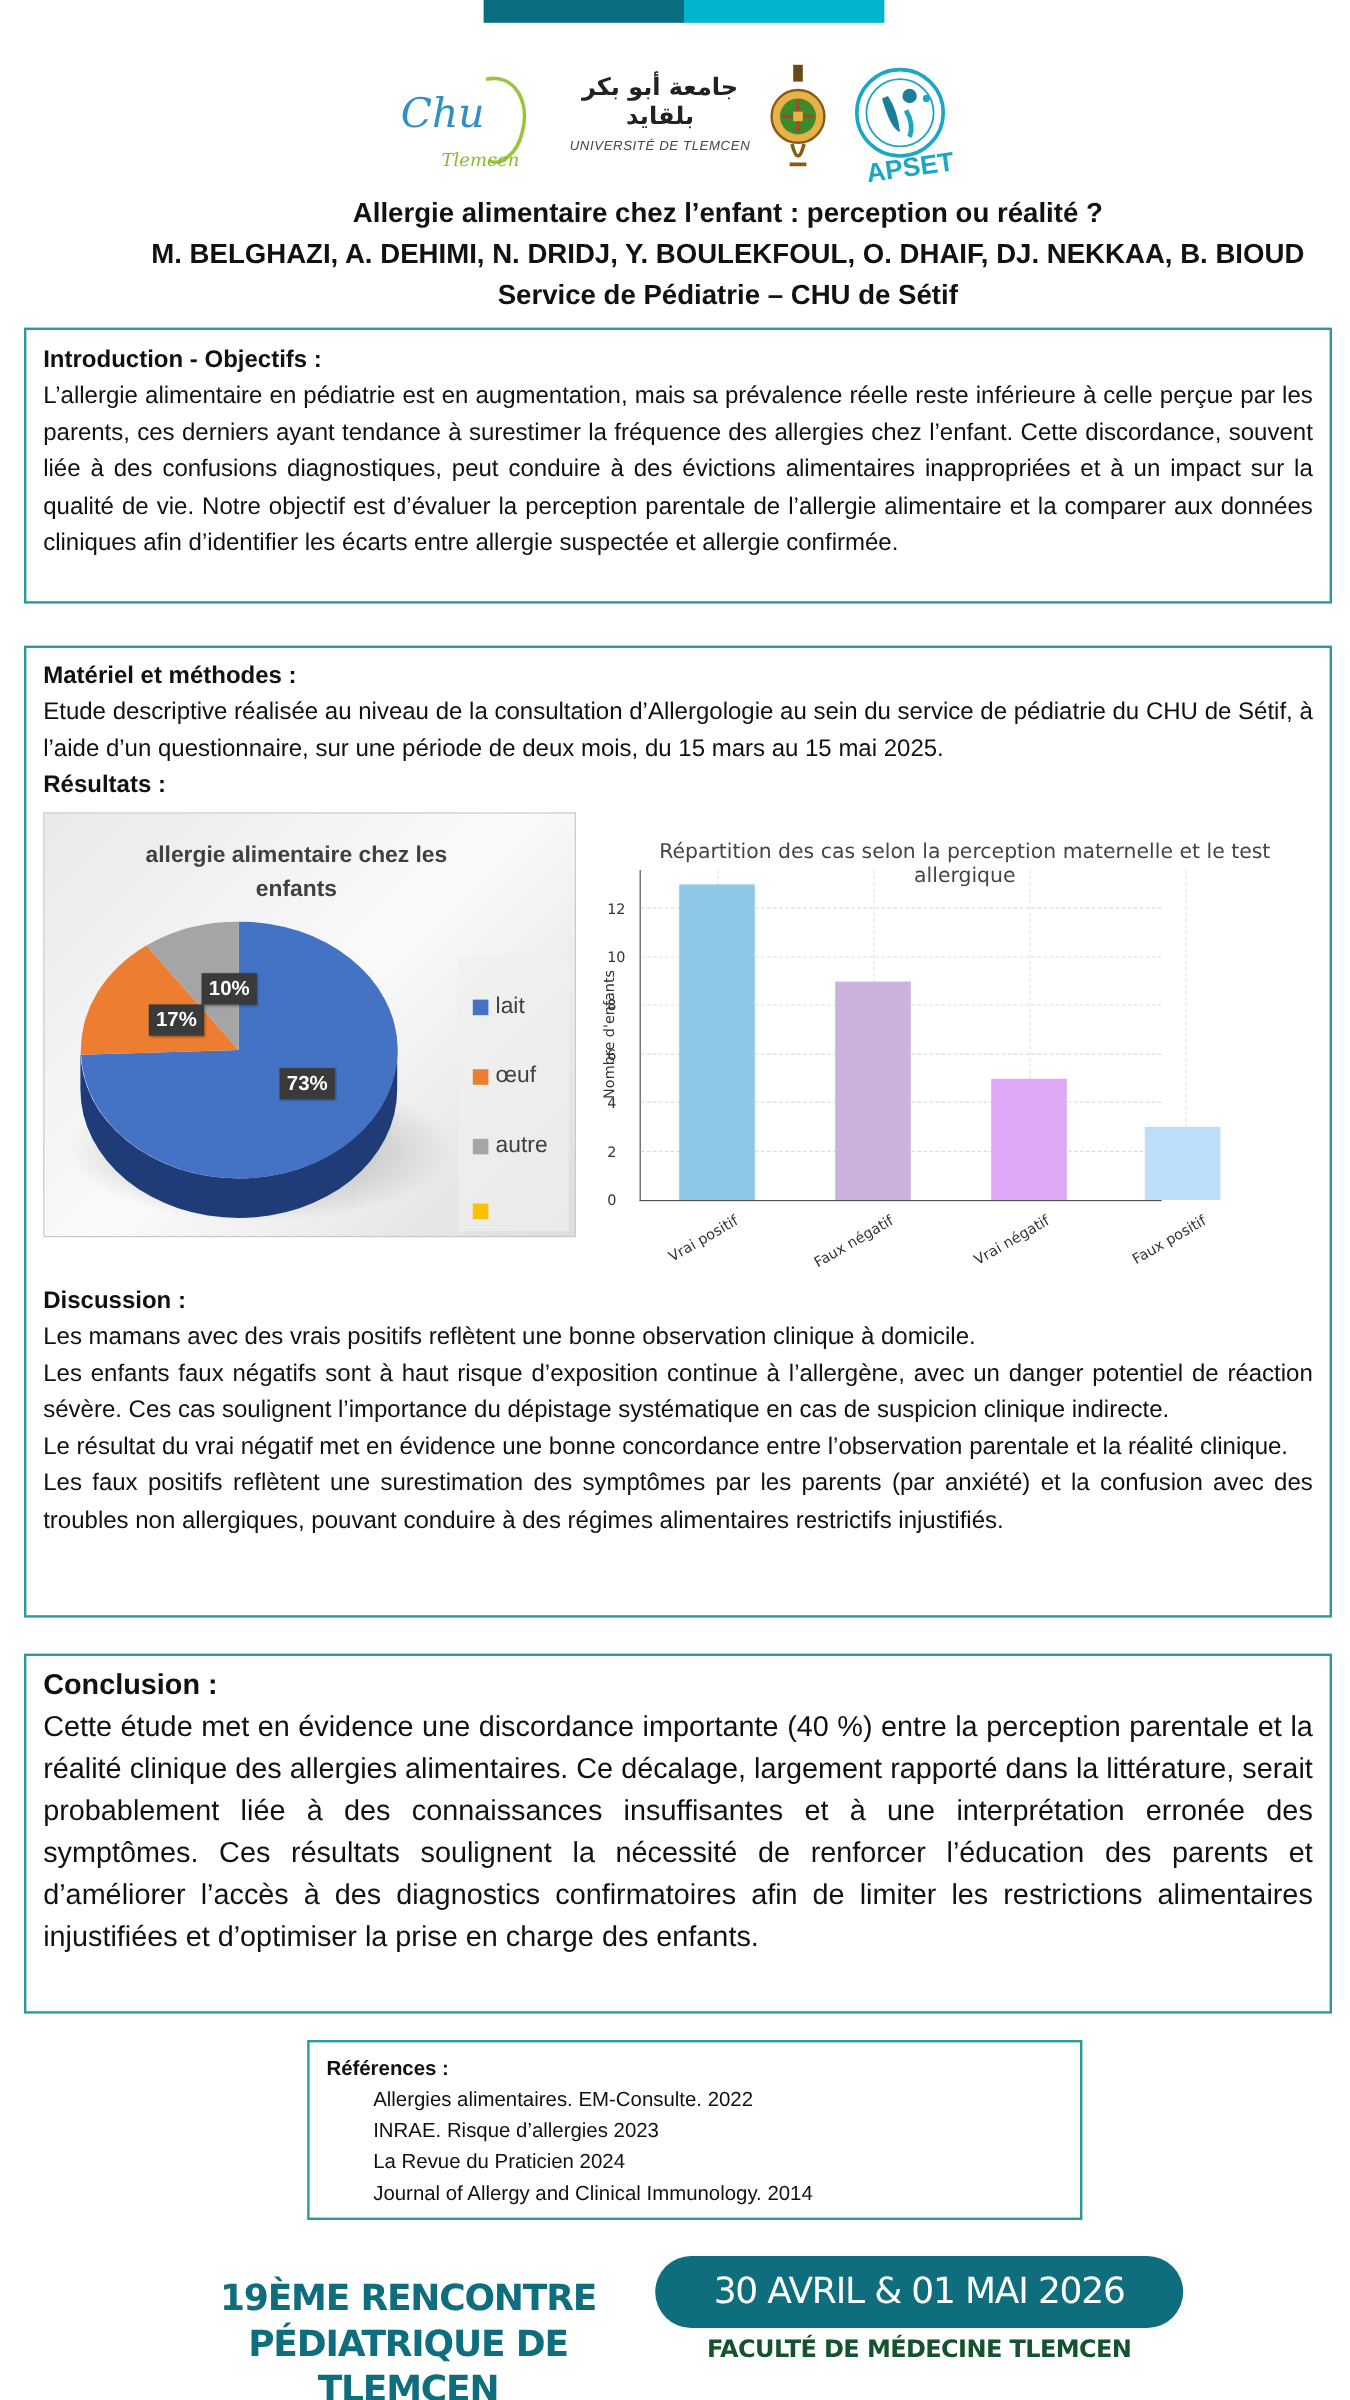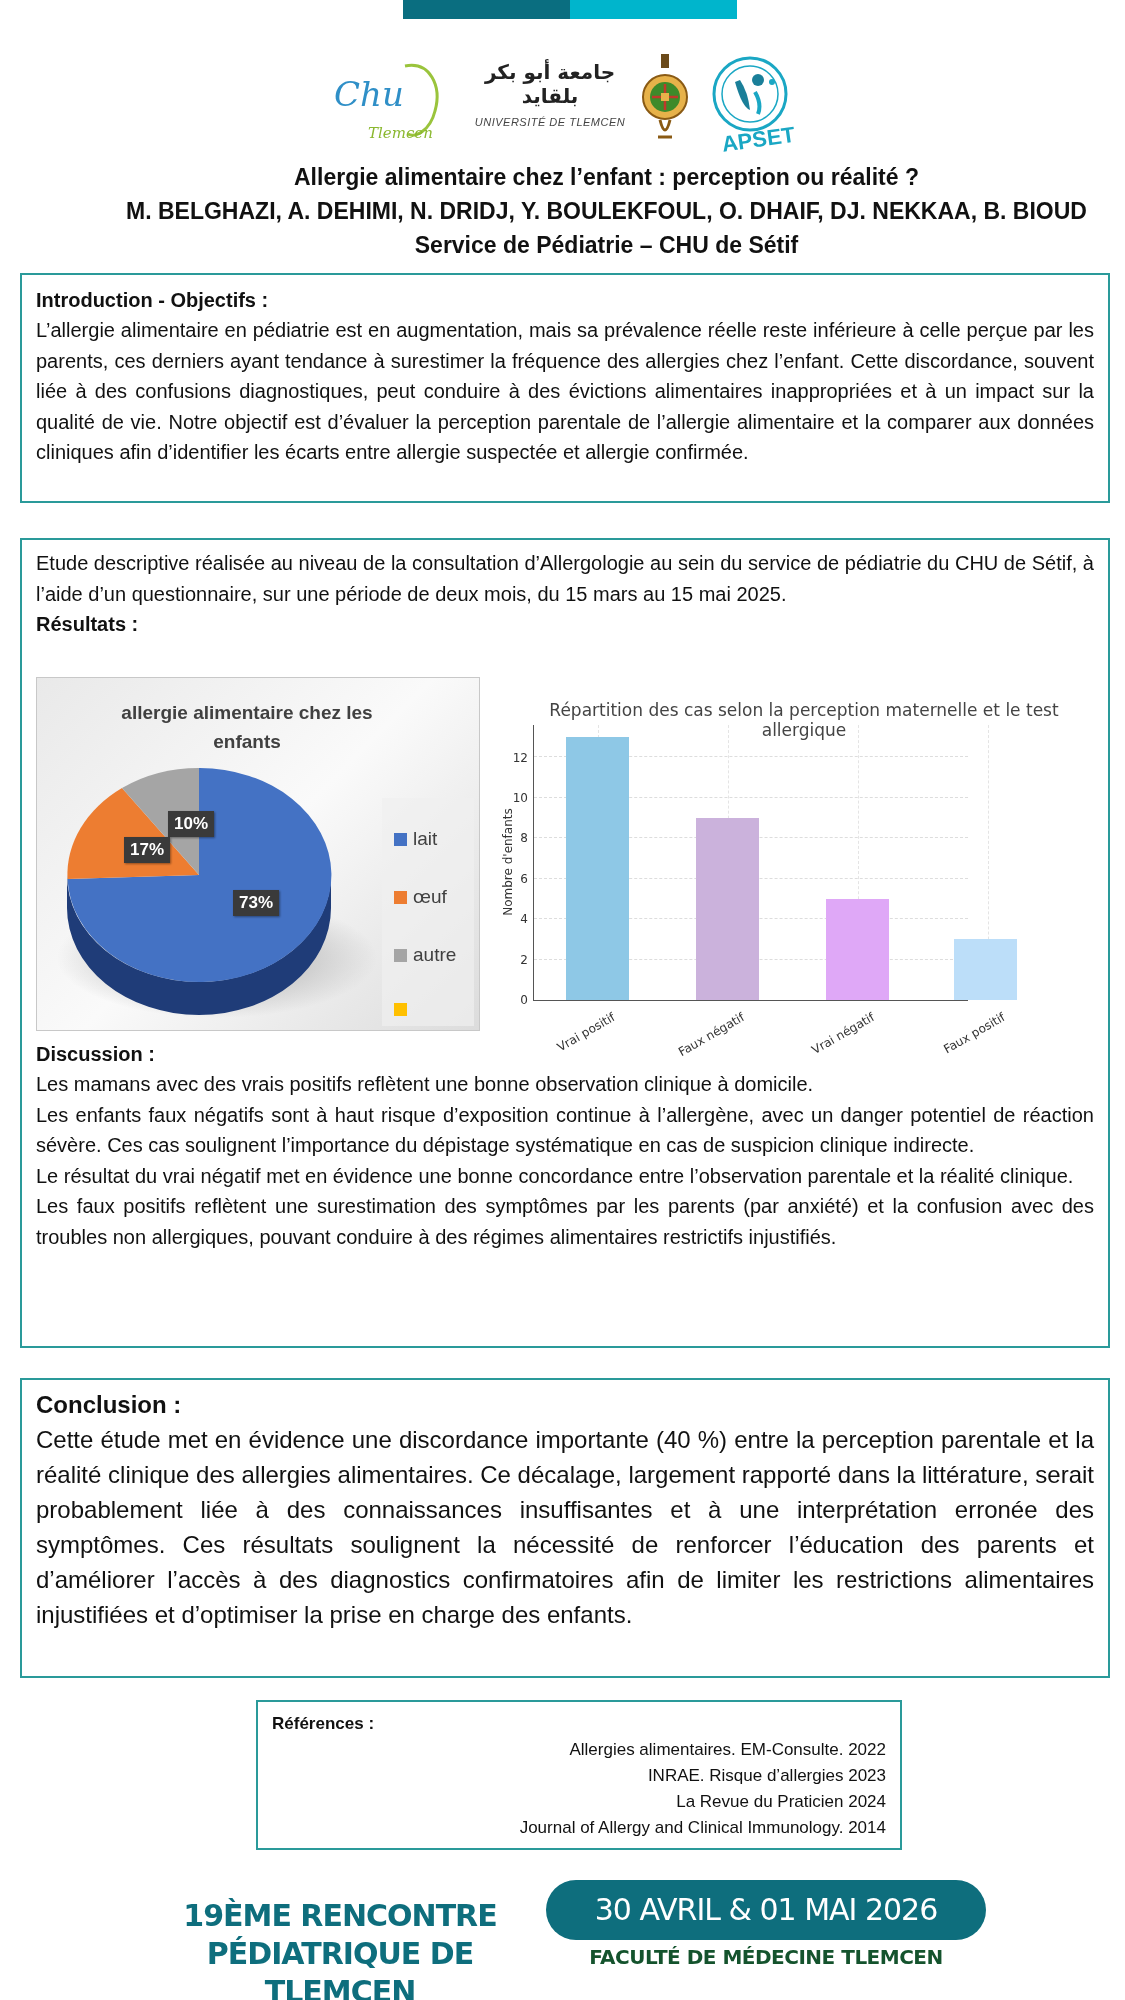--- a/index.html
+++ b/index.html
@@ -26,21 +26,21 @@
   .box .p { font-size:20px; line-height:30.5px; text-align:justify; }
 
   #intro { top:273px; left:20px; width:1090px; height:230px; padding:10px 14px; }
   #methods { top:538px; left:20px; width:1090px; height:810px; padding:8px 14px; }
   #concl { top:1378px; left:20px; width:1090px; height:300px; padding:8px 14px; }
   #concl .h { font-size:24px; line-height:34px; }
   #concl .p { font-size:24px; line-height:35px; }
 
   #refs { top:1700px; left:256px; width:646px; height:150px; padding:8px 14px; }
   #refs .h { font-size:17px; line-height:27px; }
-  #refs .p { font-size:17px; line-height:26px; text-align:right;margin-left:39px; }
+  #refs .p { font-size:17px; line-height:26px; text-align:left;margin-left:39px; }
 
   .pie-panel { position:absolute; top:677px; left:36px; width:442px; height:352px;
                background:linear-gradient(135deg,#e9e9e9 0%,#fafafa 50%,#dcdcdc 100%);
                border:1px solid #c8c8c8; }
   .pie-title { position:absolute; top:20px; left:60px; width:300px; text-align:center;
                font-size:19px; font-weight:bold; color:#404040; line-height:29px; }
   .legend { position:absolute; left:345px; top:120px; width:92px; height:228px; background:rgba(240,240,240,0.7); }
   .leg-item { position:absolute; left:12px; display:flex; align-items:center; font-size:19px; color:#404040; }
   .leg-sw { width:13px; height:13px; margin-right:6px; }
   .pie-label { position:absolute; background:#3a3a3a; color:#fff; font-weight:bold; font-size:17px;
@@ -48,21 +48,21 @@
 
   .bar-panel { position:absolute; top:680px; left:484px; width:612px; height:380px; background:#fff; }
   .bar-title { position:absolute; top:20px; left:30px; width:580px; text-align:center; font-size:17px; color:#444;
                font-family:"DejaVu Sans", sans-serif; }
   .y-label { position:absolute; left:-36px; top:175px; transform:rotate(-90deg); font-size:12px; color:#333;
              font-family:"DejaVu Sans", sans-serif; width:120px; text-align:center; }
   .plot { position:absolute; left:49px; top:45px; width:434px; height:275px;
           border-left:1.5px solid #555; border-bottom:1.5px solid #555; }
   .gridline { position:absolute; left:0; width:100%; border-top:1px dashed #ddd; }
   .vgrid { position:absolute; top:0; height:100%; border-left:1px dashed #e4e4e4; }
-  .ytick { position:absolute; left:-28px; width:22px; text-align:right; font-size:12px; color:#333;
+  .ytick { position:absolute; left:-28px; width:22px; text-align:left; font-size:12px; color:#333;
            font-family:"DejaVu Sans", sans-serif; }
   .bar { position:absolute; bottom:0; width:63px; }
   .xtick { position:absolute; top:285px; font-size:12px; color:#333; transform:rotate(-30deg);
            transform-origin:right top; white-space:nowrap; font-family:"DejaVu Sans", sans-serif; }
 
   .footer-left { position:absolute; top:1897px; left:130px; width:420px; text-align:center;
                  font-weight:bold; font-size:30px; line-height:38px; color:#0e6e7d;
                  font-family:"DejaVu Sans", sans-serif; letter-spacing:-1px; }
   .footer-pill { position:absolute; top:1880px; left:546px; width:440px; height:60px; border-radius:30px;
                  background:#0e6e7d; color:#fff; font-weight:normal; font-size:30px; line-height:60px; text-align:center;
@@ -118,20 +118,21 @@
   <div>M. BELGHAZI, A. DEHIMI, N. DRIDJ, Y. BOULEKFOUL, O. DHAIF, DJ. NEKKAA, B. BIOUD</div>
   <div>Service de Pédiatrie – CHU de Sétif</div>
 </div>
 
 <div class="box" id="intro">
   <div class="h">Introduction - Objectifs :</div>
   <div class="p">L’allergie alimentaire en pédiatrie est en augmentation, mais sa prévalence réelle reste inférieure à celle perçue par les parents, ces derniers ayant tendance à surestimer la fréquence des allergies chez l’enfant. Cette discordance, souvent liée à des confusions diagnostiques, peut conduire à des évictions alimentaires inappropriées et à un impact sur la qualité de vie. Notre objectif est d’évaluer la perception parentale de l’allergie alimentaire et la comparer aux données cliniques afin d’identifier les écarts entre allergie suspectée et allergie confirmée.</div>
 </div>
 
 <div class="box" id="methods">
+  <div class="h">Matériel et méthodes :</div>
   <div class="p">Etude descriptive réalisée au niveau de la consultation d’Allergologie au sein du service de pédiatrie du CHU de Sétif, à l’aide d’un questionnaire, sur une période de deux mois, du 15 mars au 15 mai 2025.</div>
   <div class="h">Résultats :</div>
   <div style="height:400px"></div>
   <div class="h">Discussion :</div>
   <div class="p">Les mamans avec des vrais positifs reflètent une bonne observation clinique à domicile.</div>
   <div class="p">Les enfants faux négatifs sont à haut risque d’exposition continue à l’allergène, avec un danger potentiel de réaction sévère. Ces cas soulignent l’importance du dépistage systématique en cas de suspicion clinique indirecte.</div>
   <div class="p">Le résultat du vrai négatif met en évidence une bonne concordance entre l’observation parentale et la réalité clinique.</div>
   <div class="p">Les faux positifs reflètent une surestimation des symptômes par les parents (par anxiété) et la confusion avec des troubles non allergiques, pouvant conduire à des régimes alimentaires restrictifs injustifiés.</div>
 </div>
 

